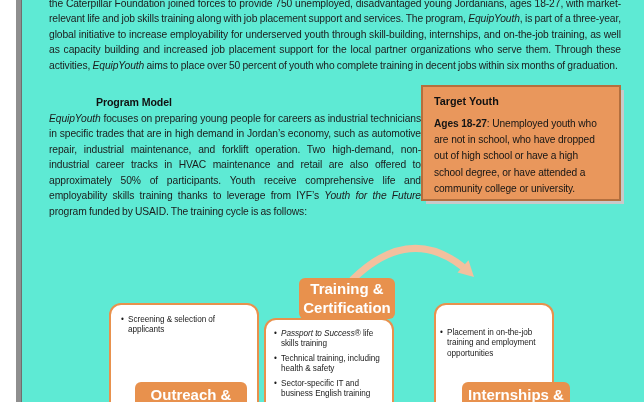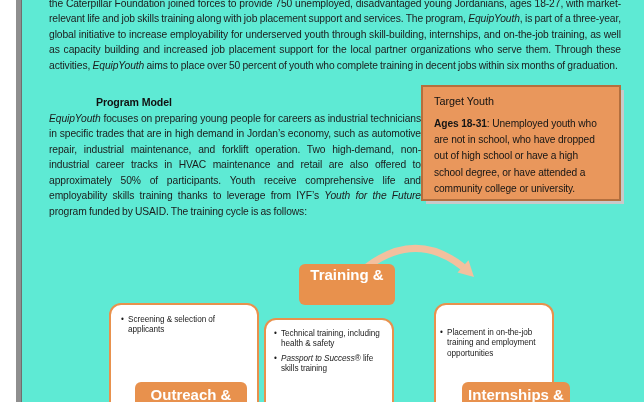--- a/index.html
+++ b/index.html
@@ -14,83 +14,85 @@
         letter-spacing:-0.1px;word-spacing:-0.5px;}
   .para.intro{margin-top:-4px;}
   em{font-style:italic;}
   .section2{position:absolute;left:33px;top:85px;width:572px;}
   .section2 h3{margin:11px 0 3px 0;font-size:10.6px;color:#111;letter-spacing:-0.1px;padding-left:47px;}
 
   
   .target-box{float:right;width:174px;height:96px;padding:8px 11px;
               background:#E9975C;border:2px solid #B36F3E;
               box-shadow:4px 4px 0 -1px #c9c9c9;overflow:hidden;}
-  .tb-title{font-weight:normal;font-size:10.8px;color:#111;margin:0 0 9px 0;}
+  .tb-title{font-weight:bold;font-size:10.8px;color:#111;margin:0 0 9px 0;}
   .tb-body{margin:0;font-size:10.2px;line-height:16.2px;color:#151515;letter-spacing:-0.1px;}
   .tb-body strong{font-weight:bold;}
 
   
   .arrow-svg{position:absolute;left:328px;top:234px;width:146px;height:62px;}
   .stage{position:absolute;background:#fff;border:2px solid #E8914D;border-radius:12px;box-sizing:border-box;}
   .stage-1{left:93px;top:303px;width:150px;height:120px;}
   .stage-2{left:248px;top:318px;width:130px;height:105px;}
   .stage-3{left:418px;top:303px;width:120px;height:120px;}
   .stage ul{list-style:none;margin:0;padding:10px 5px 0 10px;}
   .stage-2 ul{padding-top:9px;padding-left:8px;}
   .stage-3 ul{padding-top:23px;padding-left:4px;}
   .stage li{position:relative;padding-left:7px;font-size:8.2px;line-height:10.4px;
             color:#1c1c1c;margin-bottom:4px;letter-spacing:-0.05px;}
   .stage li::before{content:"\2022";position:absolute;left:0;top:0;}
   .stage-label{position:absolute;background:#E8914D;color:#ffffff;font-weight:bold;
                text-align:center;border-radius:6px;z-index:3;box-sizing:border-box;}
   .label-1{left:119px;top:382px;width:112px;height:30px;font-size:15px;line-height:26px;}
-  .label-2{left:283px;top:264px;width:96px;height:41px;font-size:15px;line-height:18.5px;padding-top:2px;}
+  .label-2{left:283px;top:278px;width:96px;height:41px;font-size:15px;line-height:18.5px;padding-top:2px;}
   .label-3{left:446px;top:382px;width:108px;height:30px;font-size:15px;line-height:26px;}
 </style>
 </head>
 <body>
 
 <div class="page">
   <div class="edge-strip"></div>
   <div class="page-border-right"></div>
 
   <div class="textcol">
     <p class="para intro"><span>the Caterpillar Foundation joined forces to provide 750 unemployed, disadvantaged young Jordanians, ages 18-27, with market-relevant life and job skills training along with job placement support and services. The program, </span><em>EquipYouth</em><span>, is part of a three-year, global initiative to increase employability for underserved youth through skill-building, internships, and on-the-job training, as well as capacity building and increased job placement support for the local partner organizations who serve them. Through these activities, </span><em>EquipYouth</em><span> aims to place over 50 percent of youth who complete training in decent jobs within six months of graduation.</span></p>
   </div>
 
   <div class="section2">
     <div class="target-box">
       <div class="tb-title">Target Youth</div>
-      <p class="tb-body"><strong>Ages 18-31</strong><span>: Unemployed youth who are not in school, who have dropped out of high school or have a high school degree, or have attended a community college or university.</span></p>
+      <p class="tb-body"><strong>Ages 18-27</strong><span>: Unemployed youth who are not in school, who have dropped out of high school or have a high school degree, or have attended a community college or university.</span></p>
     </div>
     <h3>Program Model</h3>
     <p class="para"><em>EquipYouth</em><span> focuses on preparing young people for careers as industrial technicians in specific trades that are in high demand in Jordan’s economy, such as automotive repair, industrial maintenance, and forklift operation. Two high-demand, non-industrial career tracks in HVAC maintenance and retail are also offered to approximately 50% of participants. Youth receive comprehensive life and employability skills training thanks to leverage from IYF’s </span><em>Youth for the Future</em><span> program funded by USAID. The training cycle is as follows:</span></p>
   </div>
 
   <svg class="arrow-svg" viewBox="0 0 146 62" xmlns="http://www.w3.org/2000/svg">
     <path d="M 8 46 Q 65 -10 119 33" stroke="#F3C09E" stroke-width="7" fill="none"></path>
     <polygon points="130,43 113.5,38.6 124.5,26.2" fill="#F3C09E"></polygon>
   </svg>
 
   <div class="stage stage-1">
     <ul>
       <li>Screening &amp; selection of applicants</li>
     </ul>
   </div>
   <div class="stage-label label-1">Outreach &amp;</div>
 
   <div class="stage stage-2">
     <ul>
+      <li><em>Passport to Success</em><span>® life skills training</span></li>
       <li>Technical training, including health &amp; safety</li>
-      <li><em>Passport to Success</em><span>® life skills training</span></li>
+      <li>Sector-specific IT and business English training</li>
 
     </ul>
   </div>
   <div class="stage-label label-2">
     <div>Training &amp;</div>
+    <div>Certification</div>
   </div>
 
   <div class="stage stage-3">
     <ul>
       <li>Placement in on-the-job training and employment opportunities</li>
     </ul>
   </div>
   <div class="stage-label label-3">Internships &amp;</div>
 </div>
 

